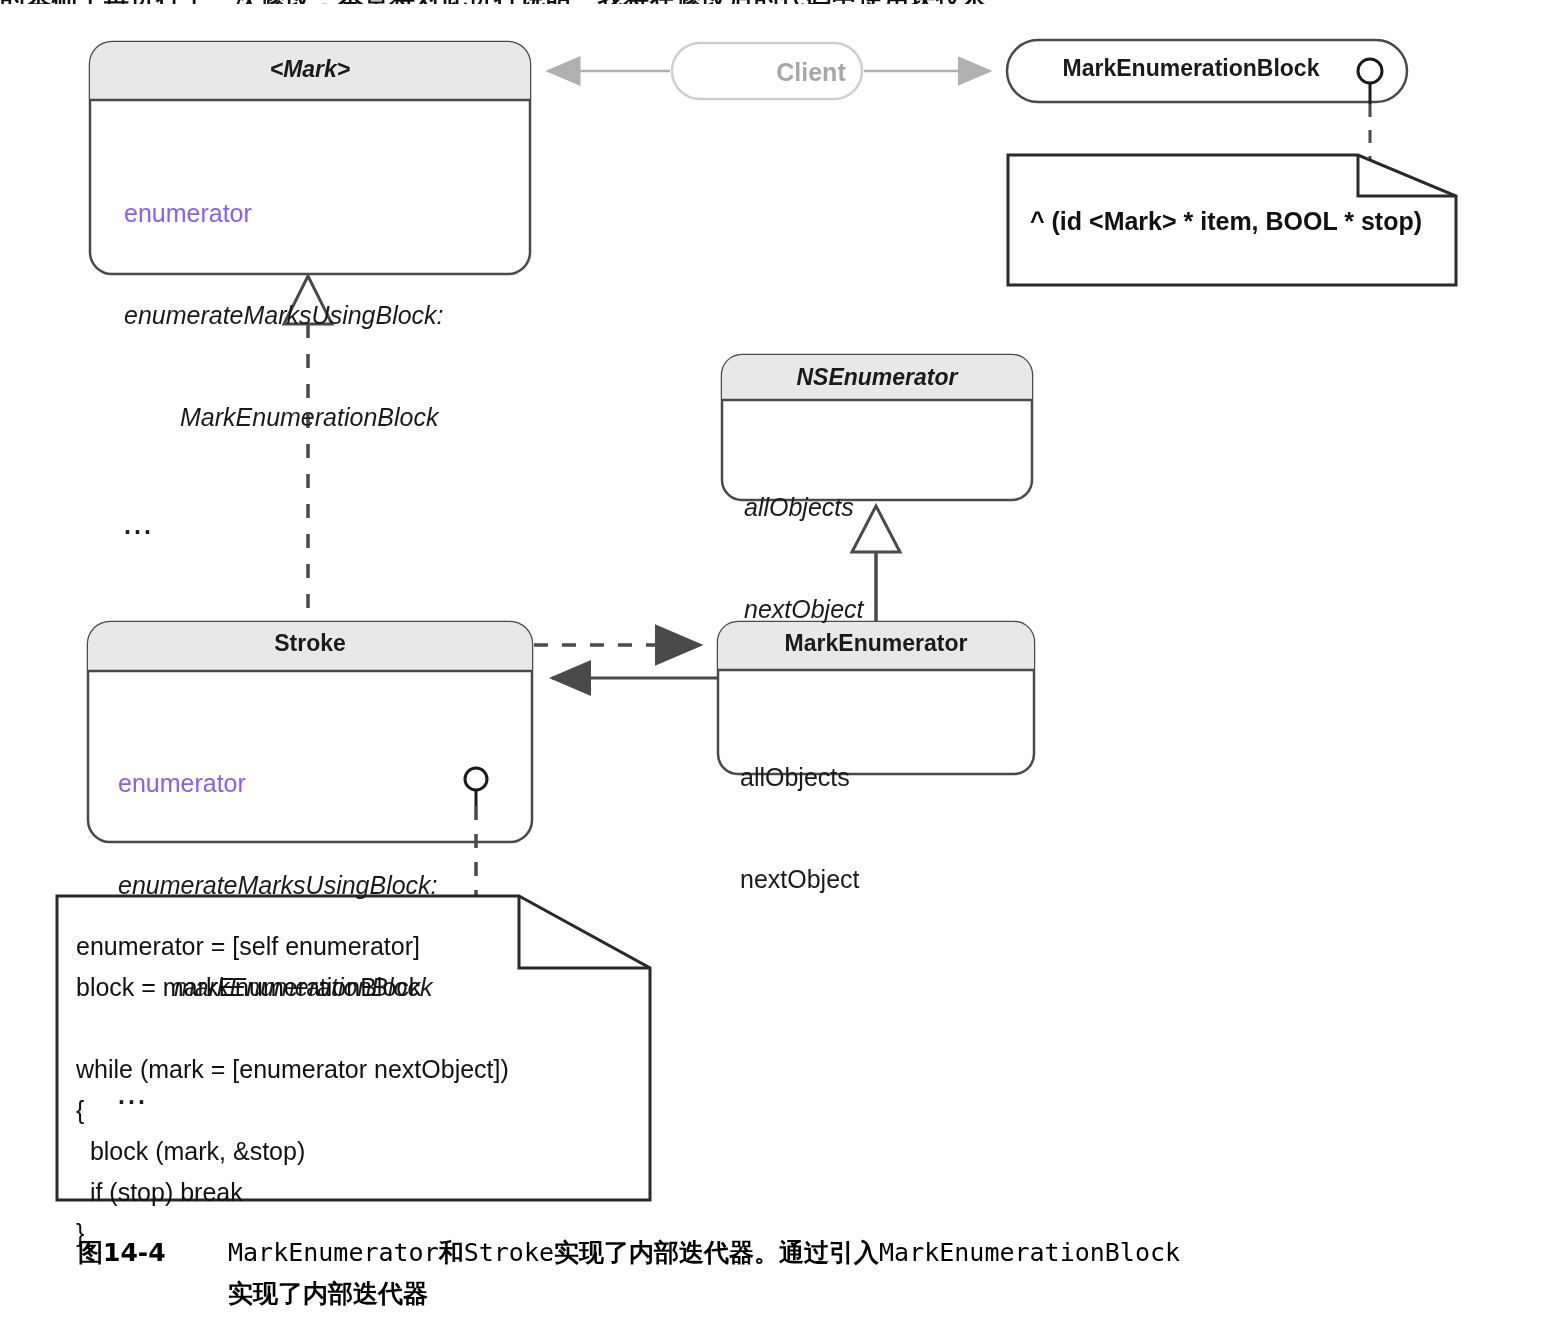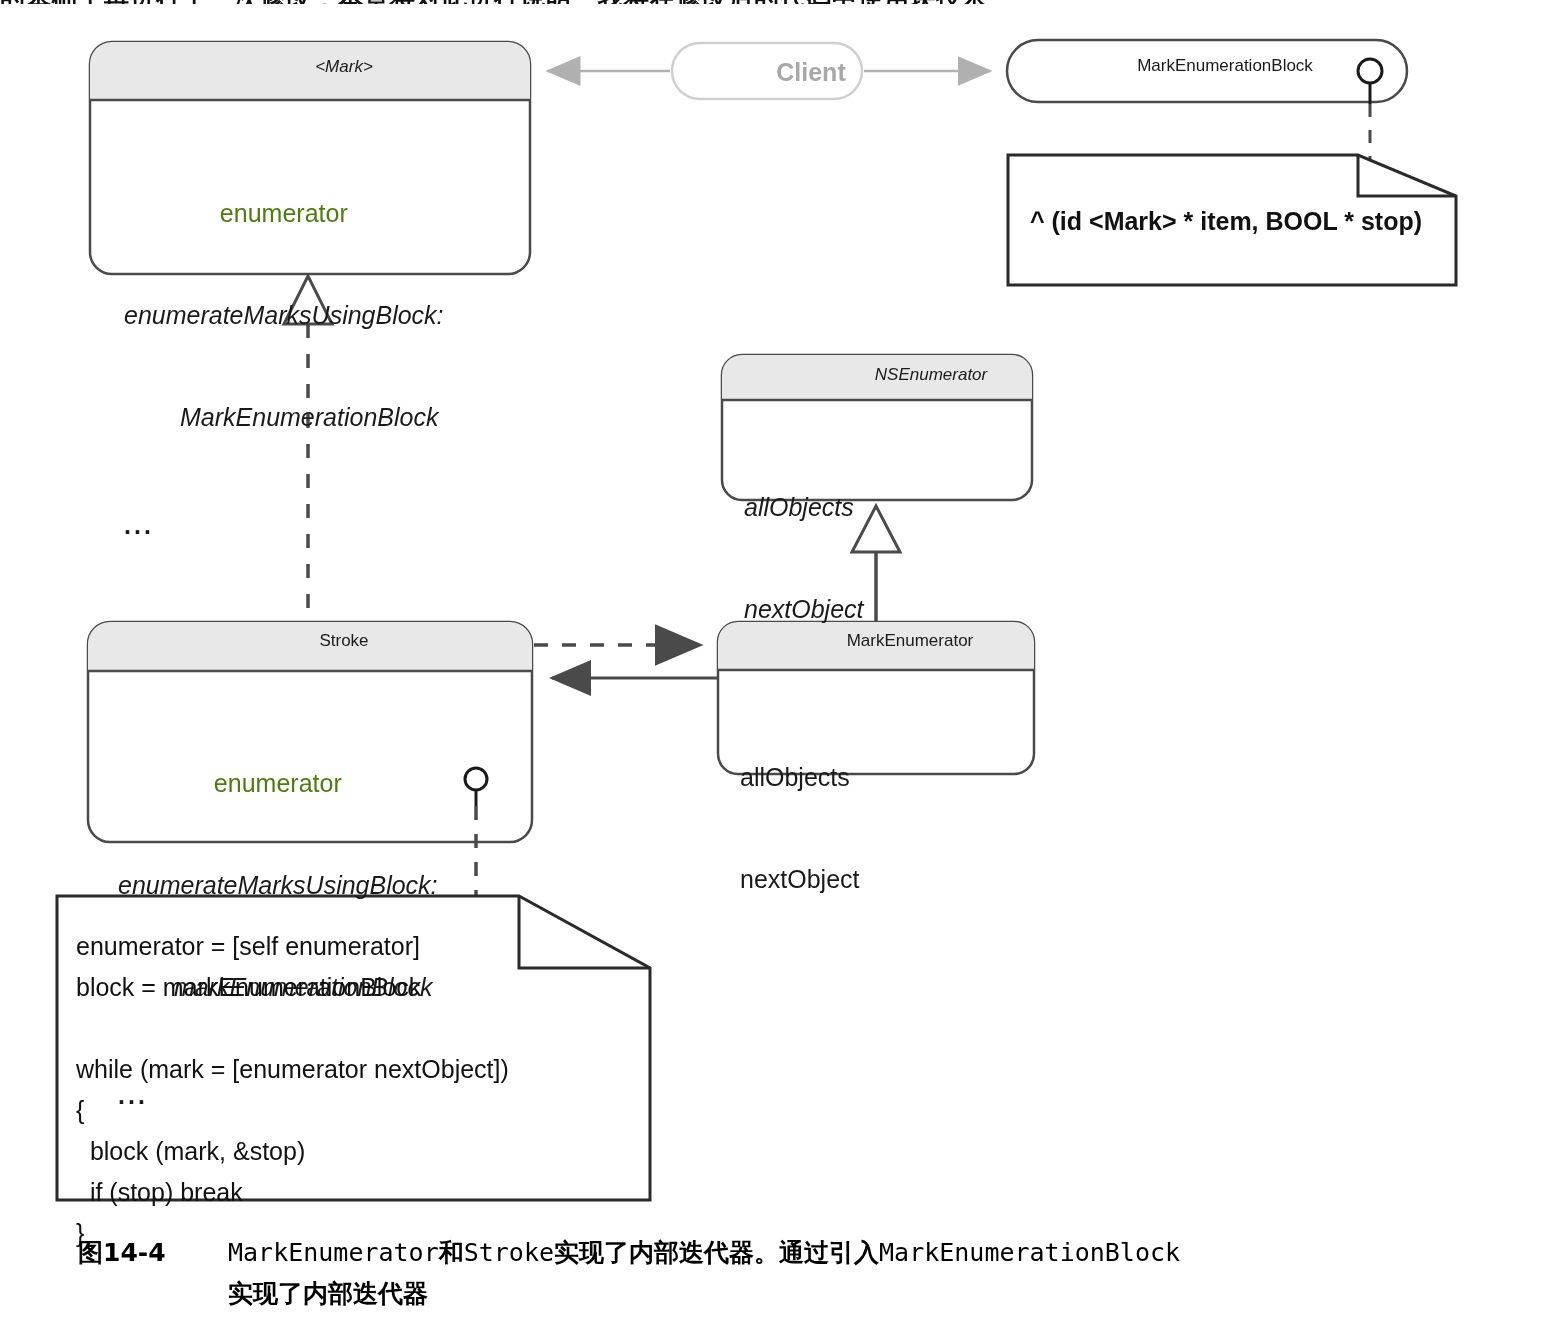--- a/index.html
+++ b/index.html
@@ -37,35 +37,34 @@
     font-weight: bold;
     color: #111;
     letter-spacing: 1px;
     white-space: nowrap;
   }
 
   
   .cls-title {
     width: 100%;
     text-align: center;
-    font-size: 17px;
-    font-weight: normal;
+    font-size: 23px;
+    font-weight: bold;
     line-height: 1;
-    margin-left: 34px;
   }
   .cls-title.italic { font-style: italic; }
 
   .cls-body {
     font-size: 25px;
     line-height: 34px;
     white-space: pre;
   }
   .cls-body .it { font-style: italic; font-weight: normal; display: block; }
   .cls-body .plain { display: block; }
-  .cls-body .faded { color: #4d7c0f; display: block; text-align: center; }
+  .cls-body .faded { color: #8b5cf6; display: block; }
   .cls-body .indent { padding-left: 56px; display: block; }
   .cls-body .dots {
     display: block;
     letter-spacing: 3px;
     font-weight: bold;
   }
 
   
   .client-label {
     width: 100%;
@@ -226,21 +225,21 @@
     <span class="it indent">MarkEnumerationBlock</span>
     <span class="dots" style="margin-top:6px;">...</span>
   </div>
 
   <div class="abs client-label" style="left:672px; top:58px; width:190px;">Client</div>
 
   <div class="abs cls-title" style="left:1007px; top:57px; width:368px;">MarkEnumerationBlock</div>
 
   <div class="abs note-text" style="left:1030px; top:205px;">^ (id &lt;Mark&gt; * item, BOOL * stop)</div>
 
-  <div class="abs cls-title italic" style="left:722px; top:366px; width:310px;padding-left:20px;">NSEnumerator</div>
+  <div class="abs cls-title italic" style="left:722px; top:366px; width:310px;">NSEnumerator</div>
   <div class="abs cls-body" style="left:744px; top:422px;">
     <span class="it">allObjects</span>
     <span class="it">nextObject</span>
   </div>
 
   <div class="abs cls-title" style="left:88px; top:632px; width:444px;">Stroke</div>
   <div class="abs cls-body" style="left:118px; top:698px;">
     <span class="faded">enumerator</span>
     <span class="it">enumerateMarksUsingBlock:</span>
     <span class="it indent">markEnumerationBlock</span>

